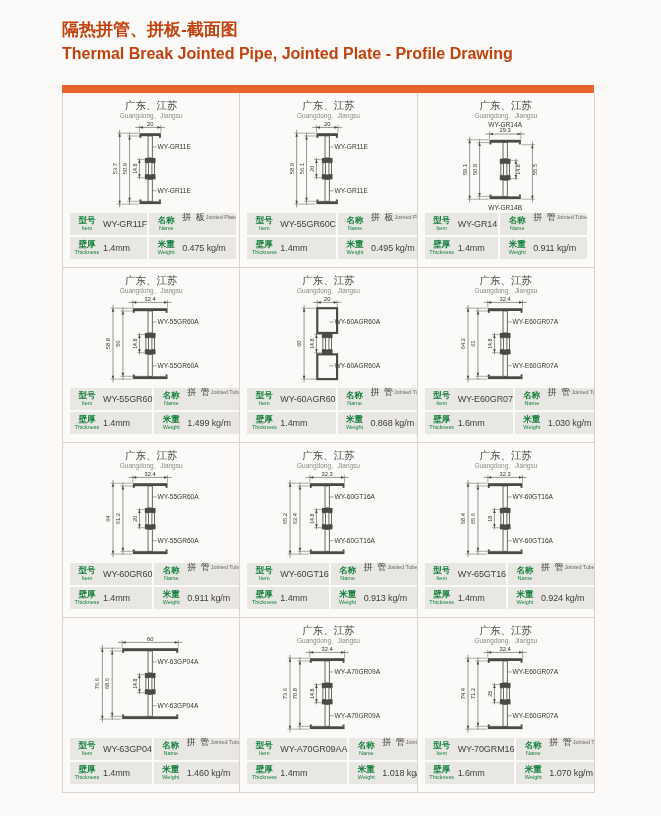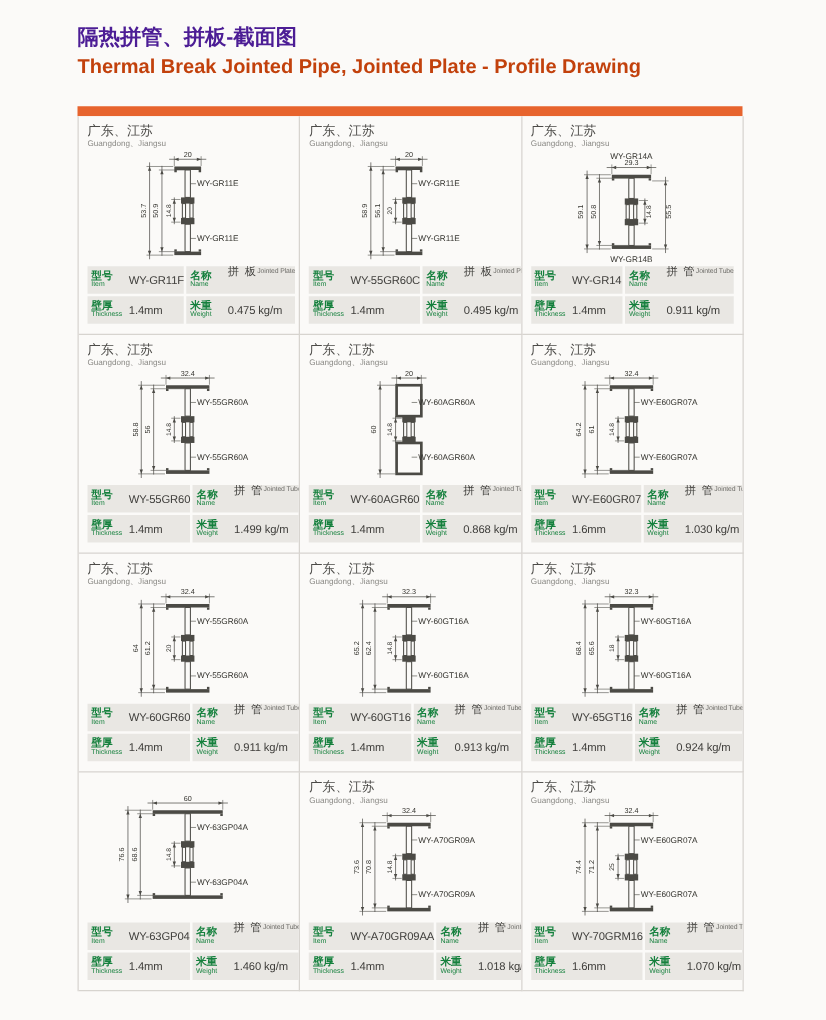--- a/index.html
+++ b/index.html
@@ -4,32 +4,32 @@
 <style>
   html,body{margin:0;padding:0;}
   body{
     width:661px;height:816px;
     background:#fbfaf8;
     font-family:"Liberation Sans", sans-serif;
     -webkit-font-smoothing:antialiased;
   }
   .page{position:relative;width:661px;height:816px;overflow:hidden;}
   .page-header{padding:20px 0 0 62px;}
-  .title-cn{font-size:17px;font-weight:bold;color:#4c1d95;margin:0;line-height:1.2;}
+  .title-cn{font-size:17px;font-weight:bold;color:#c2410c;margin:0;line-height:1.2;}
   .title-en{font-size:16px;font-weight:bold;color:#e8632c;margin:4px 0 0 0;line-height:1.2;}
   .accent{position:absolute;left:62px;top:85px;width:532px;height:8px;background:#e7642e;}
   .grid{
     position:absolute;left:62px;top:93px;width:532px;
     display:grid;grid-template-columns:repeat(3,1fr);grid-auto-rows:175px;
     border-left:1px solid #d7d4cf;background:#fbfaf8;
   }
   .cell{
     border-right:1px solid #d7d4cf;border-bottom:1px solid #d7d4cf;
     padding:7px 7px 8px 7px;box-sizing:border-box;
-    display:flex;flex-direction:column;overflow:hidden;
+    display:flex;flex-direction:column;overflow:hidden;text-align:center;
   }
   .region{height:20px;flex:0 0 auto;}
   .region-cn{font-size:10.5px;color:#4c4b48;line-height:1.1;}
   .region-en{font-size:6.5px;color:#8b8a86;line-height:1.2;}
   .draw{flex:1;display:flex;align-items:center;justify-content:center;overflow:hidden;}
   svg text{font-family:"Liberation Sans", sans-serif;}
   .spec{flex:0 0 auto;display:grid;grid-template-columns:1fr 1fr;gap:2px;}
   .pair{display:flex;align-items:stretch;background:#e9e7e3;height:22px;}
   .lab{width:28px;flex:0 0 auto;padding-left:3px;display:flex;flex-direction:column;justify-content:center;color:#15803d;}
   .lab-cn{font-size:8.5px;font-weight:bold;line-height:1;}

